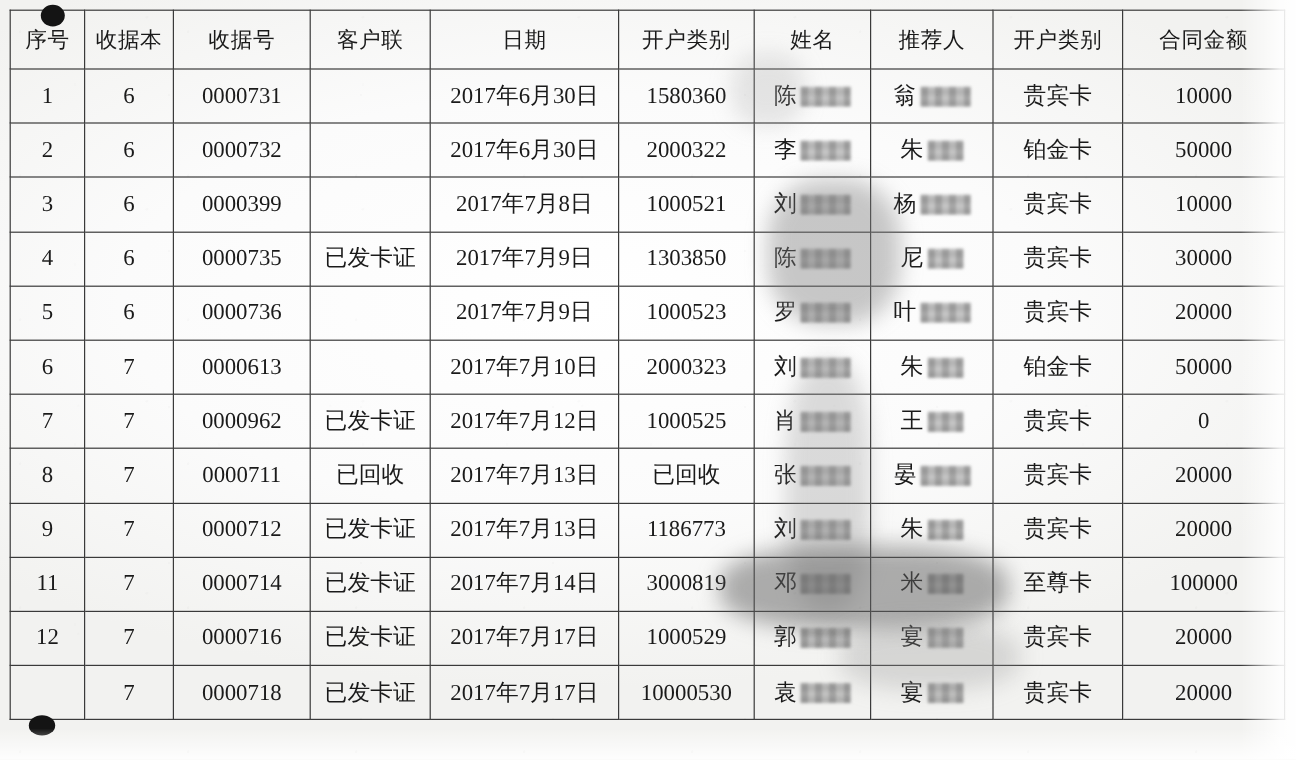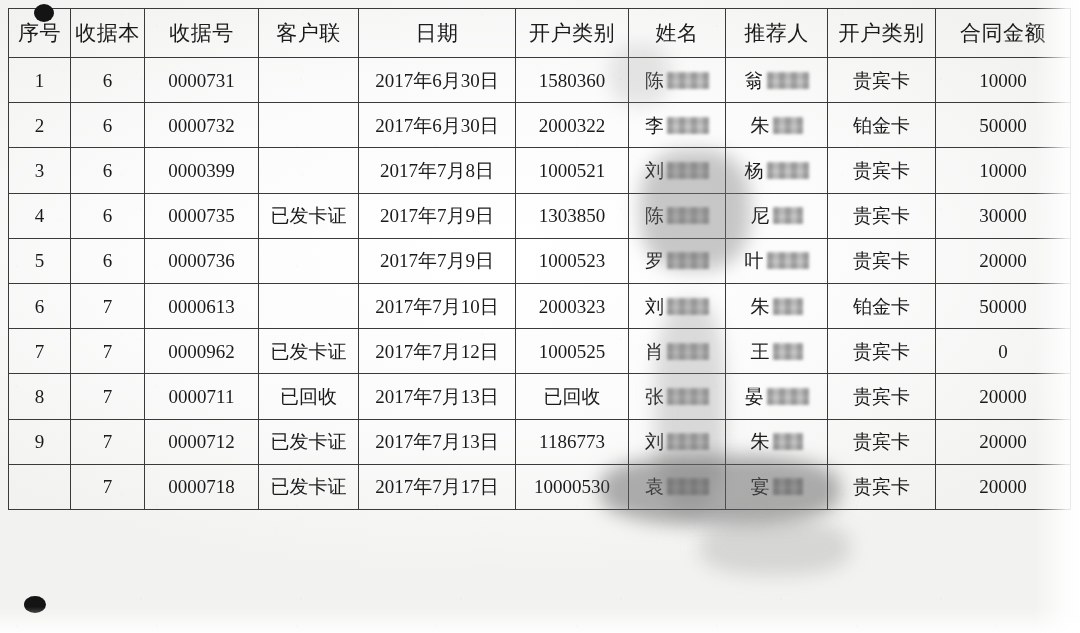--- a/index.html
+++ b/index.html
@@ -51,21 +51,21 @@
     border: 1px solid #3a3a3a;
     text-align: center;
     vertical-align: middle;
     font-weight: normal;
     padding: 0;
     line-height: 1;
     background: transparent;
   }
   thead th {
     height: 48px;
-    font-size: 21px;
+    font-size: 18px;
     letter-spacing: .5px;
   }
   tbody td {
     height: 44.2px;
     font-size: 19px;
   }
   
   col.c0 { width: 62px; }
   col.c1 { width: 74px; }
   col.c2 { width: 114px; }
@@ -350,21 +350,57 @@
           </span></td>
       <td><span class="cellname">
             <span>朱</span>
             <i class="redact r-s"></i>
           </span></td>
       <td>贵宾卡</td>
       <td>20000</td>
     </tr>
 
 
-
+    <tr>
+      <td>11</td>
+      <td>7</td>
+      <td>0000714</td>
+      <td>已发卡证</td>
+      <td>2017年7月14日</td>
+      <td>3000819</td>
+      <td><span class="cellname">
+            <span>邓</span>
+            <i class="redact r-m"></i>
+          </span></td>
+      <td><span class="cellname">
+            <span>米</span>
+            <i class="redact r-s"></i>
+          </span></td>
+      <td>至尊卡</td>
+      <td>100000</td>
+    </tr>
+
+    <tr>
+      <td>12</td>
+      <td>7</td>
+      <td>0000716</td>
+      <td>已发卡证</td>
+      <td>2017年7月17日</td>
+      <td>1000529</td>
+      <td><span class="cellname">
+            <span>郭</span>
+            <i class="redact r-m"></i>
+          </span></td>
+      <td><span class="cellname">
+            <span>宴</span>
+            <i class="redact r-s"></i>
+          </span></td>
+      <td>贵宾卡</td>
+      <td>20000</td>
+    </tr>
 
     <tr>
       <td></td>
       <td>7</td>
       <td>0000718</td>
       <td>已发卡证</td>
       <td>2017年7月17日</td>
       <td>10000530</td>
       <td><span class="cellname">
             <span>袁</span>

